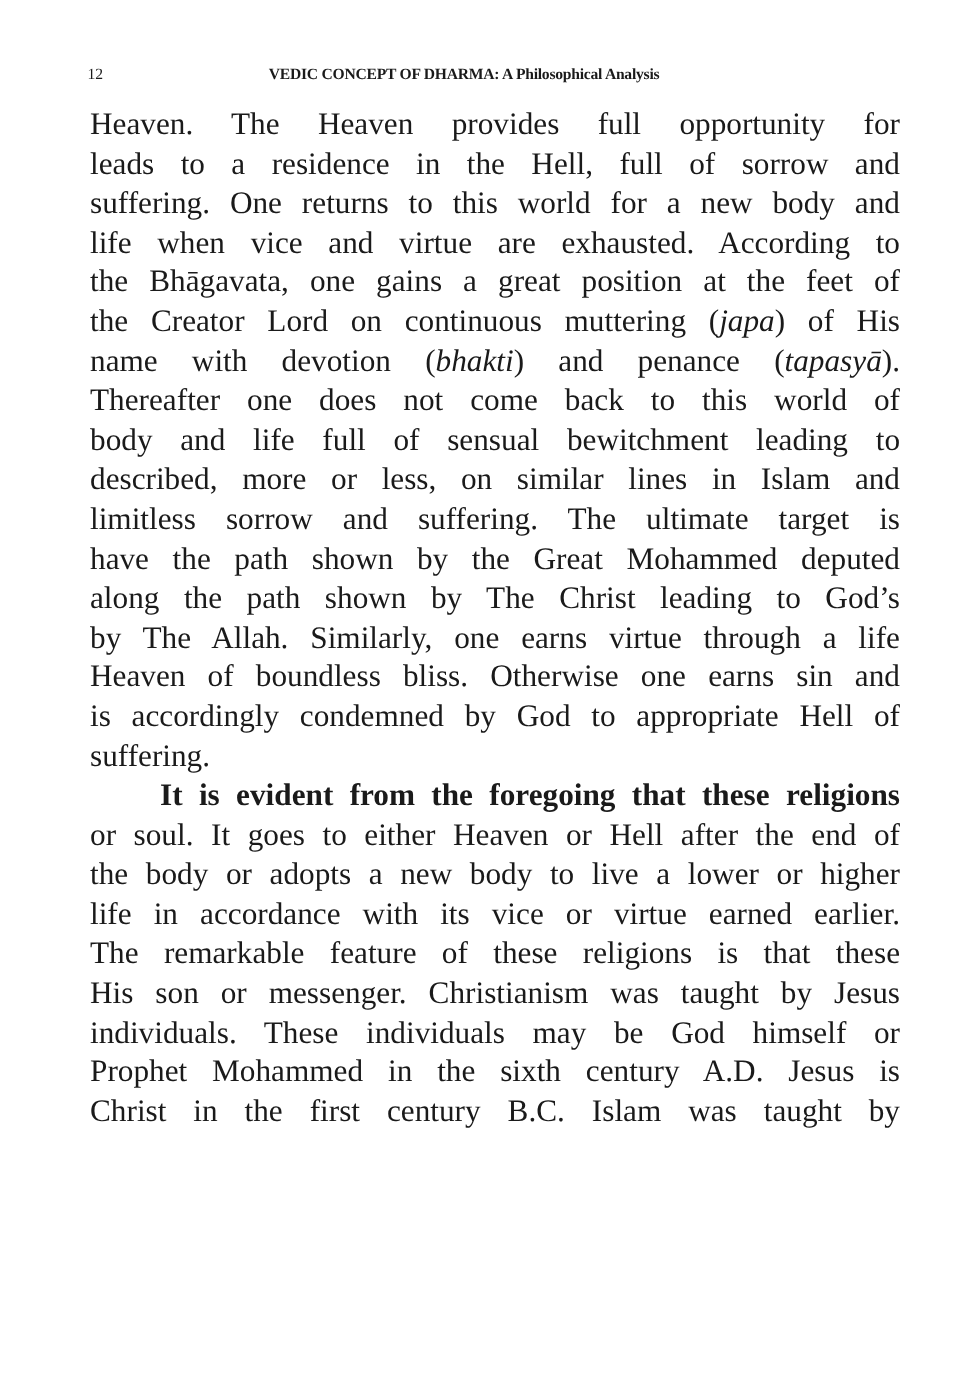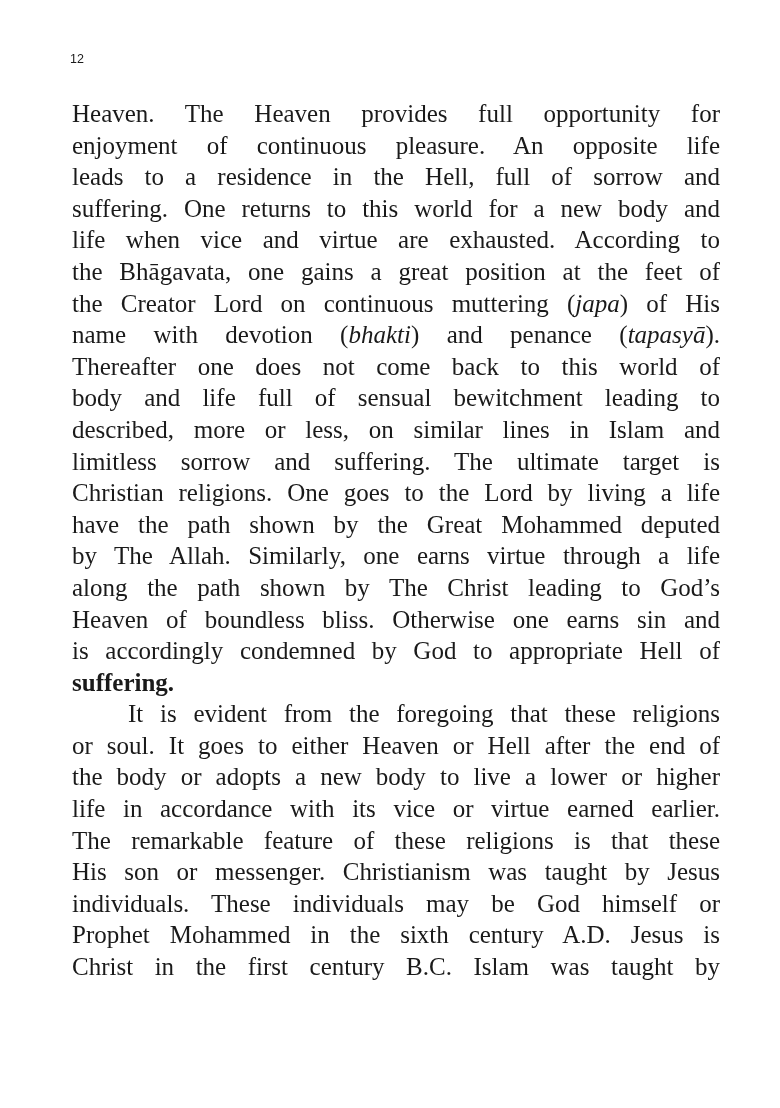--- a/index.html
+++ b/index.html
@@ -7,76 +7,74 @@
       width: 780px; height: 1108px;
       background: #ffffff;
       position: relative;
       overflow: hidden;
       color: #1a1a1a;
     }
     .header {
       position: absolute;
       top: 52px; left: 70px; width: 650px;
       height: 20px;
-      font-family: Liberation Sans, sans-serif;
+      font-family: Liberation Serif, serif;
       font-size: 12.5px;
     }
     .page-number {
       position: absolute; left: 0; top: 0;
     }
     .running-title {
       position: absolute; left: 145px; top: 0;
       font-weight: bold;
       letter-spacing: -0.2px;
     }
     .body-text {
       position: absolute;
       top: 84px; left: 72px; width: 648px;
       font-family: "Liberation Serif", serif;
       font-size: 25px;
       line-height: 31.6px;
-      margin-top: 14px;
     }
     .line {
       display: block;
       height: 31.6px;
       white-space: nowrap;
       text-align: justify;
       text-align-last: justify;
       overflow: hidden;
     }
-    .line.last { text-align-last: left; font-weight: bold; }
-    .line.indent { padding-left: 56px; }
+    .line.last { text-align-last: left; }
+    .line.indent { padding-left: 56px; font-weight: bold; }
     em { font-style: italic; }
   </style>
 </head>
 <body>
 
 <div class="header">
   <span class="page-number">12</span>
+  <span class="running-title">VEDIC CONCEPT OF DHARMA: A Philosophical Analysis</span>
 </div>
 
 <div class="body-text">
   <div>
     <span class="line">Heaven. The Heaven provides full opportunity for</span>
-    <span class="line">enjoyment of continuous pleasure. An opposite life</span>
     <span class="line">leads to a residence in the Hell, full of sorrow and</span>
     <span class="line">suffering. One returns to this world for a new body and</span>
     <span class="line">life when vice and virtue are exhausted. According to</span>
     <span class="line">the Bhāgavata, one gains a great position at the feet of</span>
     <span class="line">the Creator Lord on continuous muttering (<em>japa</em>) of His</span>
     <span class="line">name with devotion (<em>bhakti</em>) and penance (<em>tapasyā</em>).</span>
     <span class="line">Thereafter one does not come back to this world of</span>
     <span class="line">body and life full of sensual bewitchment leading to</span>
     <span class="line">described, more or less, on similar lines in Islam and</span>
     <span class="line">limitless sorrow and suffering. The ultimate target is</span>
-    <span class="line">Christian religions. One goes to the Lord by living a life</span>
     <span class="line">have the path shown by the Great Mohammed deputed</span>
+    <span class="line">along the path shown by The Christ leading to God’s</span>
     <span class="line">by The Allah. Similarly, one earns virtue through a life</span>
-    <span class="line">along the path shown by The Christ leading to God’s</span>
     <span class="line">Heaven of boundless bliss. Otherwise one earns sin and</span>
     <span class="line">is accordingly condemned by God to appropriate Hell of</span>
     <span class="line last">suffering.</span>
   </div>
   <div>
     <span class="line indent">It is evident from the foregoing that these religions</span>
     <span class="line">or soul. It goes to either Heaven or Hell after the end of</span>
     <span class="line">the body or adopts a new body to live a lower or higher</span>
     <span class="line">life in accordance with its vice or virtue earned earlier.</span>
     <span class="line">The remarkable feature of these religions is that these</span>

